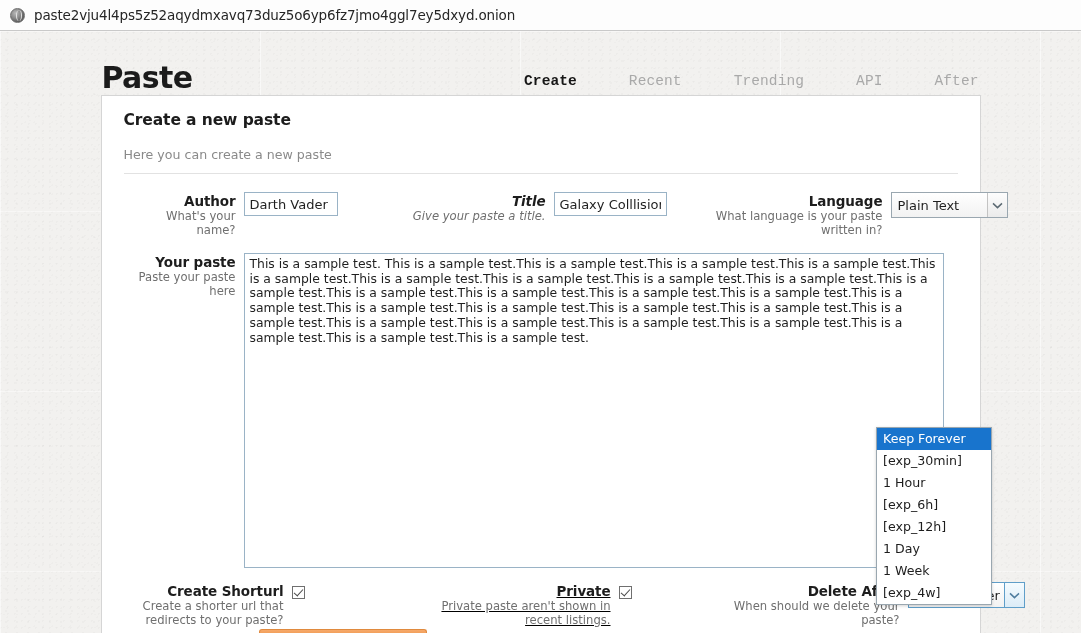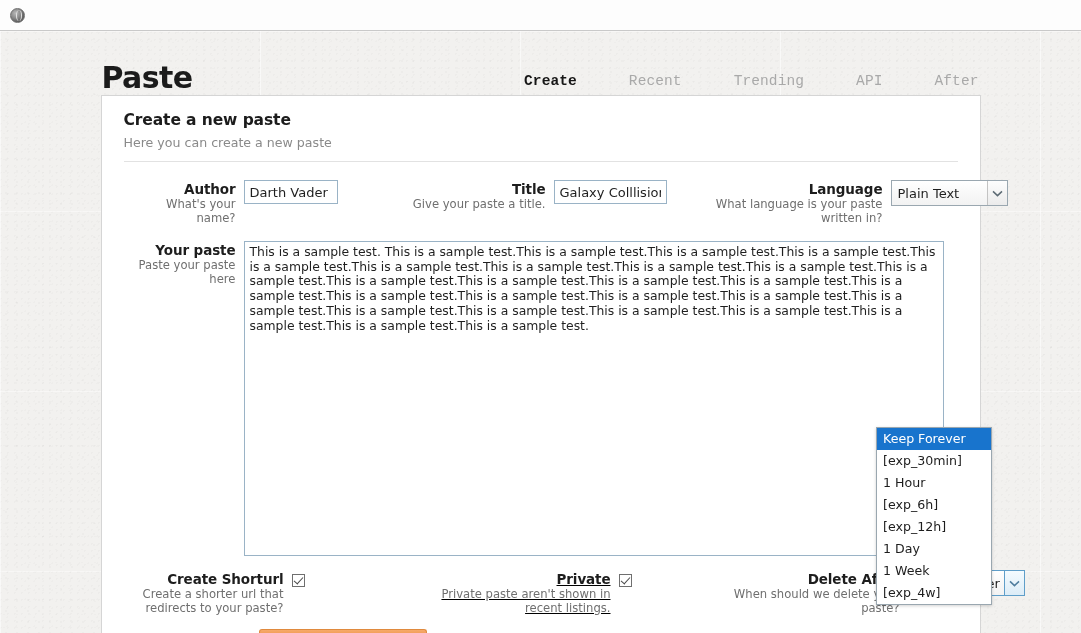--- a/index.html
+++ b/index.html
@@ -120,21 +120,21 @@
     border: 1px solid #d5d5d5;
     border-bottom: none;
     min-height: 540px;
     padding: 14px 22px 0 22px;
     position: relative;
   }
   .panel-title {
     font-size: 15.5px;
     font-weight: bold;
     color: #1c1c1c;
-    margin: 1px 0 6px 0;
+    margin: 1px 0 18px 0;
     letter-spacing: -0.1px;
   }
   .panel-sub {
     font-size: 12.6px;
     color: #8a8a8a;
     margin-bottom: 11px;
   }
   .hr {
     border: none;
     border-top: 1px solid #e2e2e2;
@@ -201,21 +201,21 @@
   .selwrap.focused select.sel { border: 1px solid #5f9ec9; }
   .selwrap.focused .arrowbox {
     border-left: 1px solid #5f9ec9;
     background: linear-gradient(#f4fbff, #dcecf7);
   }
 
   
   .row1 { margin-bottom: 16px; }
   .author-lbl { width: 112px; }
   .author-input { width: 94px; margin-left: 8px; }
-  .title-lbl { width: 140px; margin-left: 68px; }
+  .title-lbl { width: 140px; margin-left: 68px; font-style: italic; }
   .title-input { width: 113px; margin-left: 8px; }
   .lang-lbl { width: 168px; margin-left: 48px; }
   .lang-select { width: 117px; margin-left: 8px; }
 
   
   .row2 { margin-bottom: 0; }
   .paste-lbl { width: 112px; padding-top: 2px; }
   textarea.paste {
     margin-left: 8px;
     width: 700px;
@@ -305,20 +305,21 @@
   .dd-item.selected {
     background: #1874cd;
     color: #ffffff;
   }
 </style>
 </head>
 <body>
 
 <div class="urlbar">
   <div class="onion-icon"></div>
+  <div class="url-text">paste2vju4l4ps5z52aqydmxavq73duz5o6yp6fz7jmo4ggl7ey5dxyd.onion</div>
 </div>
 
 <div class="page">
   <div class="container">
 
     <div class="site-header">
       <div class="brand">Paste</div>
       <div class="nav">
         <a class="nav-item active">Create</a>
         <a class="nav-item">Recent</a>

